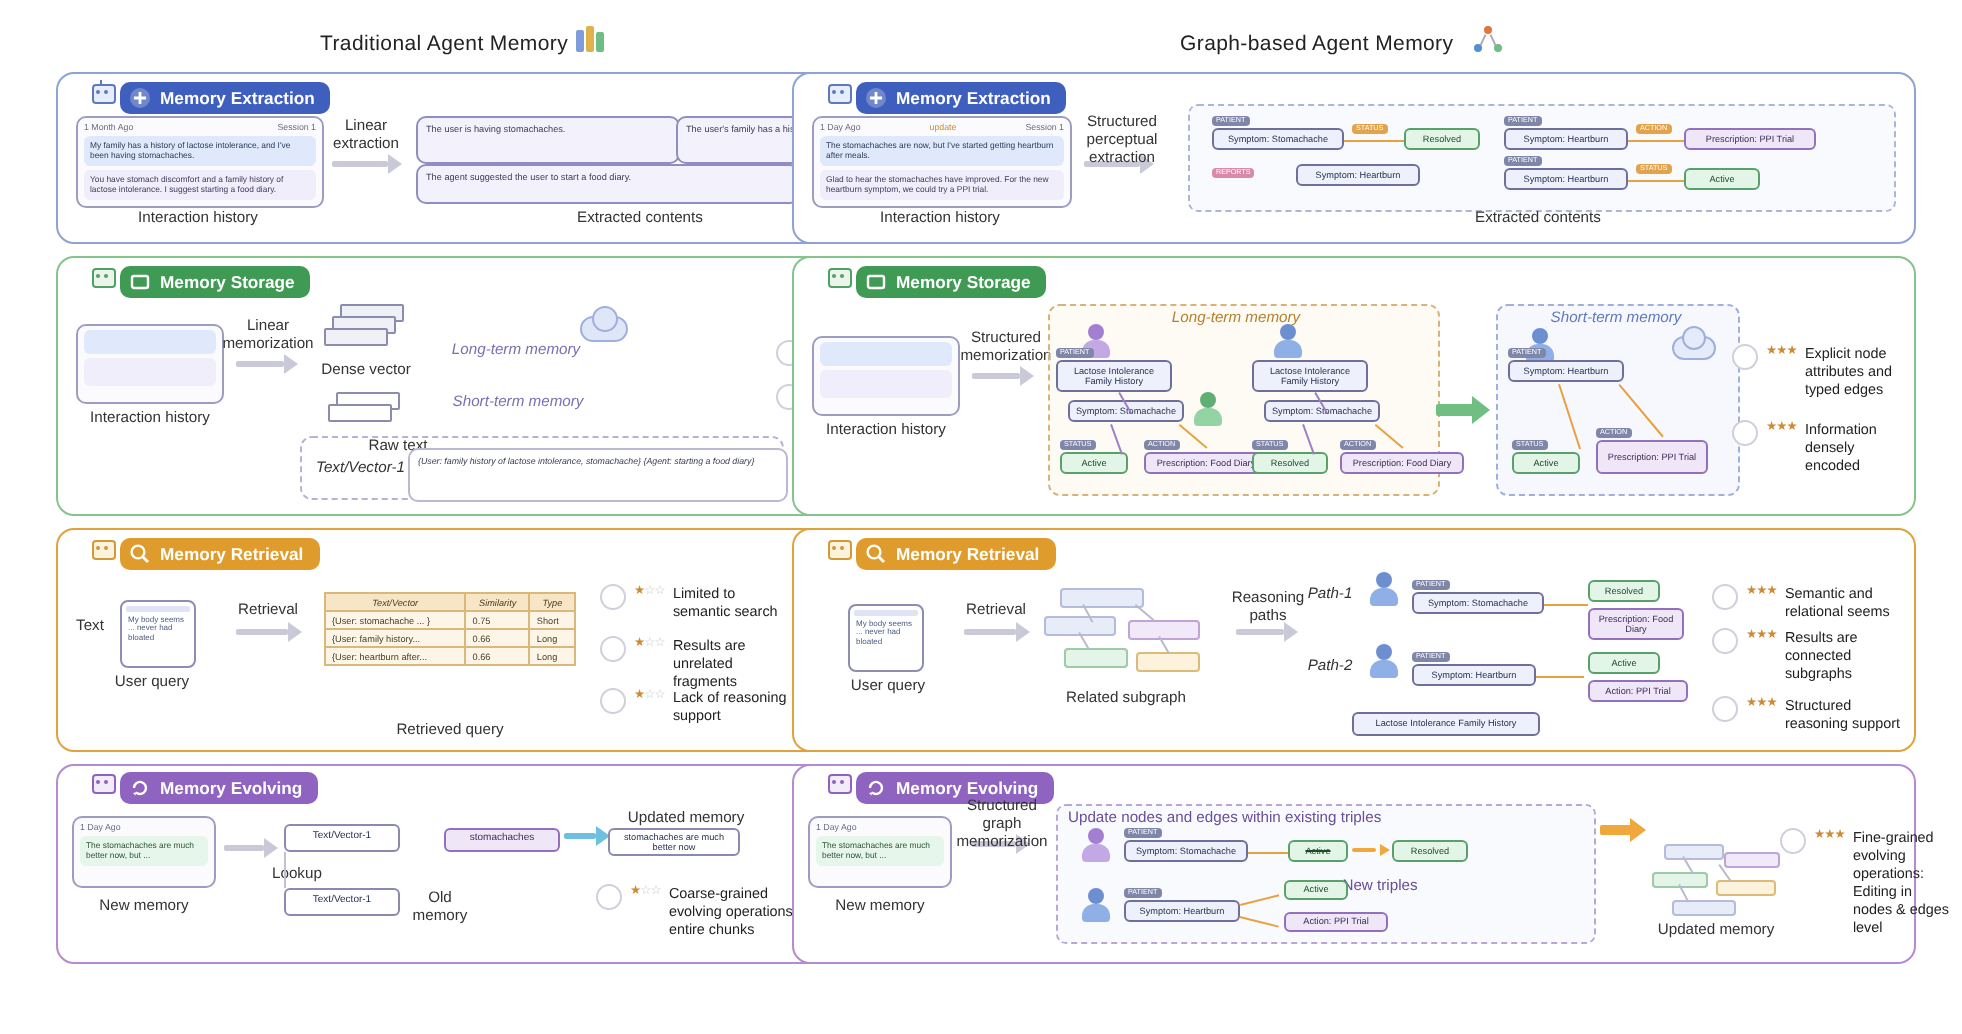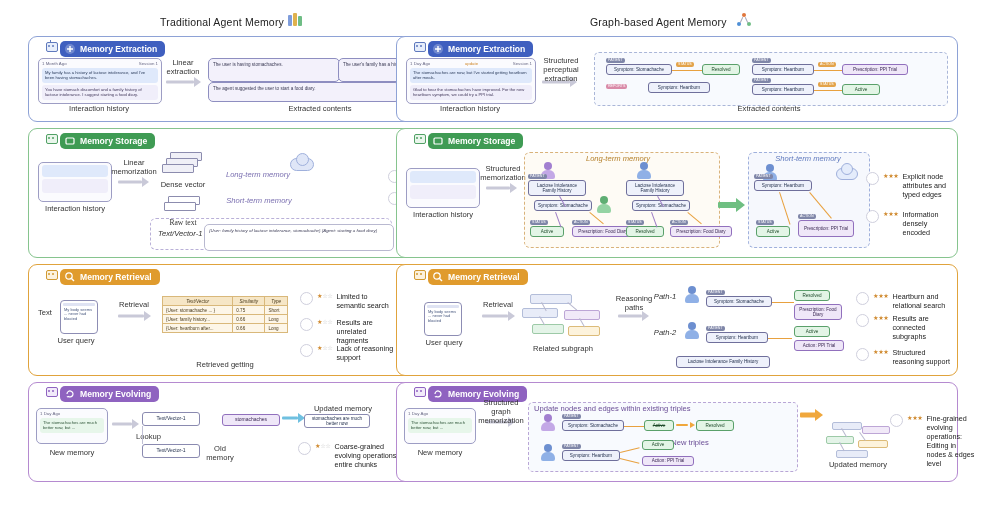--- a/index.html
+++ b/index.html
@@ -174,21 +174,21 @@
     <i style="left:8px;top:0;"></i>
       <i style="left:4px;top:6px;"></i>
       <i style="left:0;top:12px;"></i>
   </div>
   <div class="lbl" style="left:154px;top:180px;width:58px;">Dense vector</div>
 
   <div class="stack" style="left:162px;top:196px;width:40px;height:20px;">
     <i style="left:6px;top:0;background:#fff;"></i>
       <i style="left:2px;top:6px;background:#fff;"></i>
   </div>
-  <div class="lbl" style="left:156px;top:218px;width:54px;font-family:Liberation Serif, serif;">Raw text</div>
+  <div class="lbl" style="left:172px;top:218px;width:54px;">Raw text</div>
 
   <div class="lbl it" style="left:222px;top:170px;width:72px;color:#7a6fb0;">Long-term memory</div>
   <div class="lbl it" style="left:222px;top:196px;width:74px;color:#7a6fb0;">Short-term memory</div>
 
   <div style="position:absolute;left:290px;top:152px;width:22px;height:22px;">
     <div style="position:absolute;left:0;top:6px;width:22px;height:11px;background:#dfe6f7;border-radius:7px;border:1px solid #9fb0dc;"></div>
     <div style="position:absolute;left:6px;top:1px;width:11px;height:11px;background:#dfe6f7;border-radius:50%;border:1px solid #9fb0dc;"></div>
   </div>
 
   <div class="dashed" style="left:150px;top:218px;width:240px;height:30px;"></div>
@@ -253,21 +253,21 @@
       <td>0.66</td>
       <td>Long</td>
     </tr>
     <tr>
       <td>{User: heartburn after...</td>
       <td>0.66</td>
       <td>Long</td>
     </tr>
   </tbody>
     </table>
-  <div class="lbl" style="left:160px;top:360px;width:130px;">Retrieved getting</div>
+  <div class="lbl" style="left:160px;top:360px;width:130px;">Retrieved query</div>
 
   <div class="bullet" style="left:300px;top:292px;width:96px;">
     <span class="bz"></span>
     <span class="stars">★<span class="hollow">☆☆</span></span>
     <span>Limited to semantic search</span>
   </div>
   <div class="bullet" style="left:300px;top:318px;width:98px;">
     <span class="bz"></span>
     <span class="stars">★<span class="hollow">☆☆</span></span>
     <span>Results are unrelated fragments</span>
@@ -556,21 +556,21 @@
   <div class="node" style="left:706px;top:332px;width:62px;height:11px;">Symptom: Heartburn</div>
   <div class="edge or" style="left:768px;top:338px;width:24px;"></div>
   <div class="node green" style="left:794px;top:326px;width:36px;height:11px;">Active</div>
   <div class="node purple" style="left:794px;top:340px;width:50px;height:11px;">Action: PPI Trial</div>
 
   <div class="node" style="left:676px;top:356px;width:94px;height:12px;">Lactose Intolerance Family History</div>
 
   <div class="bullet" style="left:856px;top:292px;width:98px;">
     <span class="bz"></span>
     <span class="stars">★★★</span>
-    <span>Heartburn and relational search</span>
+    <span>Semantic and relational seems</span>
   </div>
   <div class="bullet" style="left:856px;top:314px;width:98px;">
     <span class="bz"></span>
     <span class="stars">★★★</span>
     <span>Results are connected subgraphs</span>
   </div>
   <div class="bullet" style="left:856px;top:348px;width:98px;">
     <span class="bz"></span>
     <span class="stars">★★★</span>
     <span>Structured reasoning support</span>

